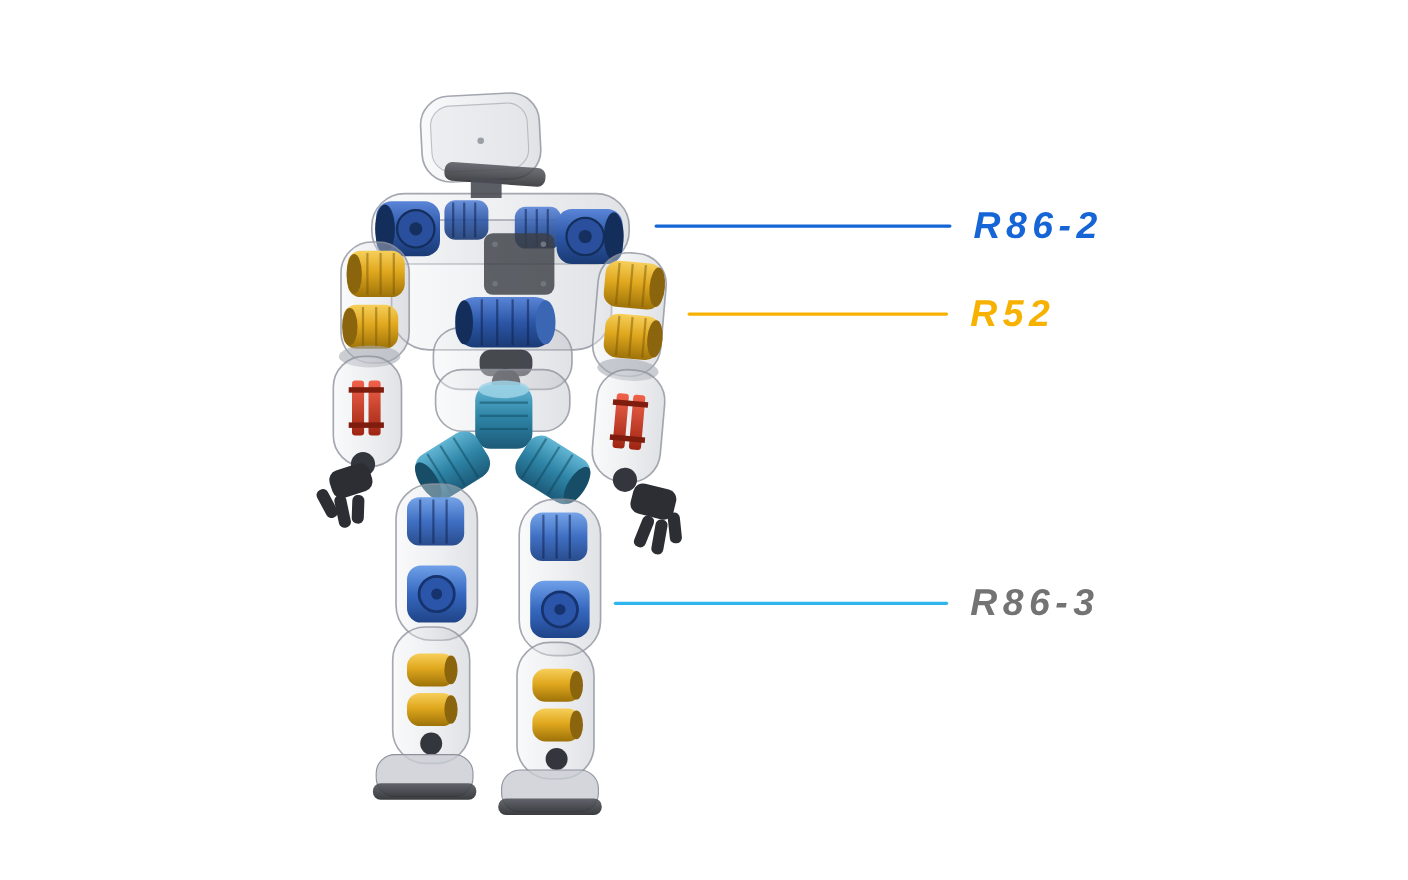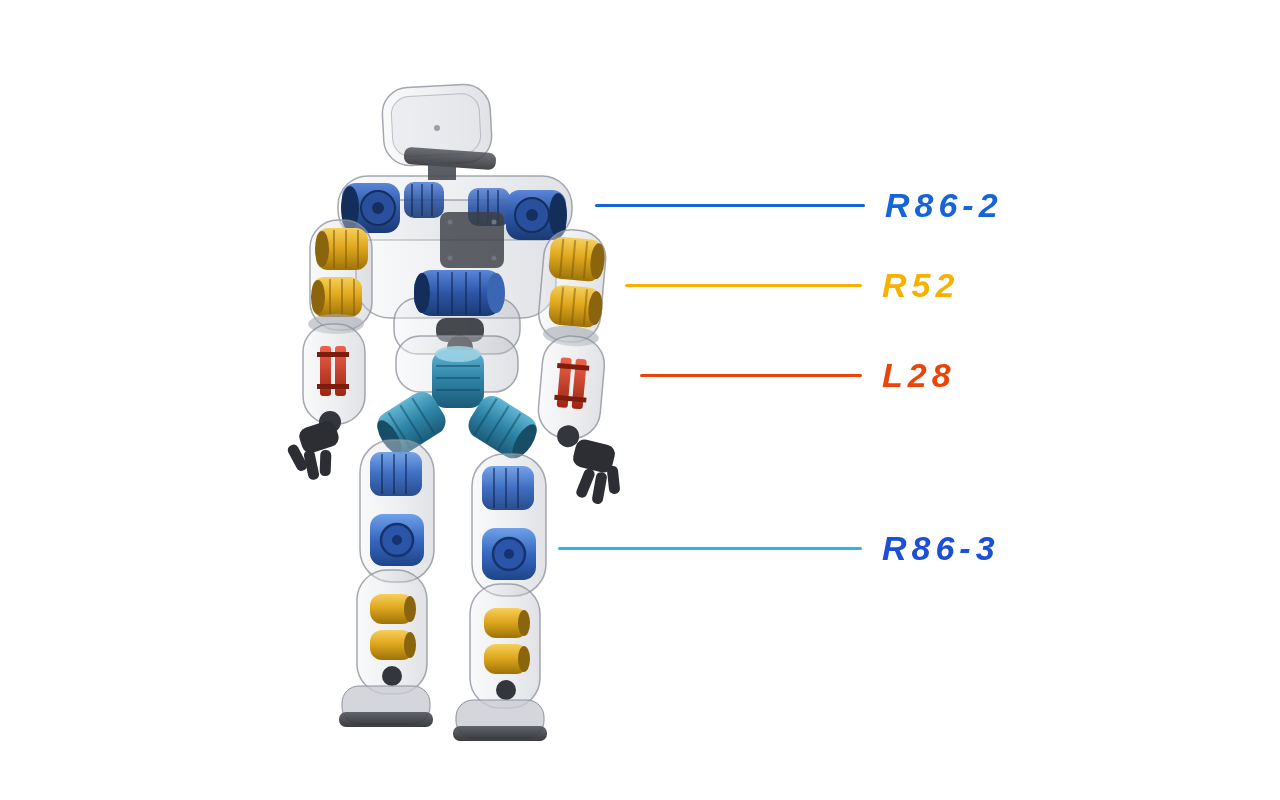--- a/index.html
+++ b/index.html
@@ -268,23 +268,19 @@
   <div class="callout" style="left: 595px; top: 187px; color: rgb(21, 101, 214);">
     <span class="callout-line" style="width: 270px; background: rgb(21, 101, 214);"></span>
     <span class="callout-label">R86-2</span>
   </div>
 
   <div class="callout" style="left: 625px; top: 267px; color: rgb(247, 177, 0); align-items: center;">
     <span class="callout-line" style="width: 237px; background: rgb(247, 177, 0);"></span>
     <span class="callout-label">R52</span>
   </div>
 
-  <div class="callout" style="left: 640px; top: 357px; color: rgb(235, 68, 9);">
-    <span class="callout-line" style="width: 222px; background: rgb(235, 68, 9);"></span>
-    <span class="callout-label">L28</span>
-  </div>
-
-  <div class="callout" style="left: 558px; top: 530px; color: #1d4ed8;">
+
+  <div class="callout" style="left: 558px; top: 530px; color: #737373;">
     <span class="callout-line" style="width: 304px; background: rgb(48, 180, 238);"></span>
     <span class="callout-label">R86-3</span>
   </div>
 
 </div>
 
 </body></html>

